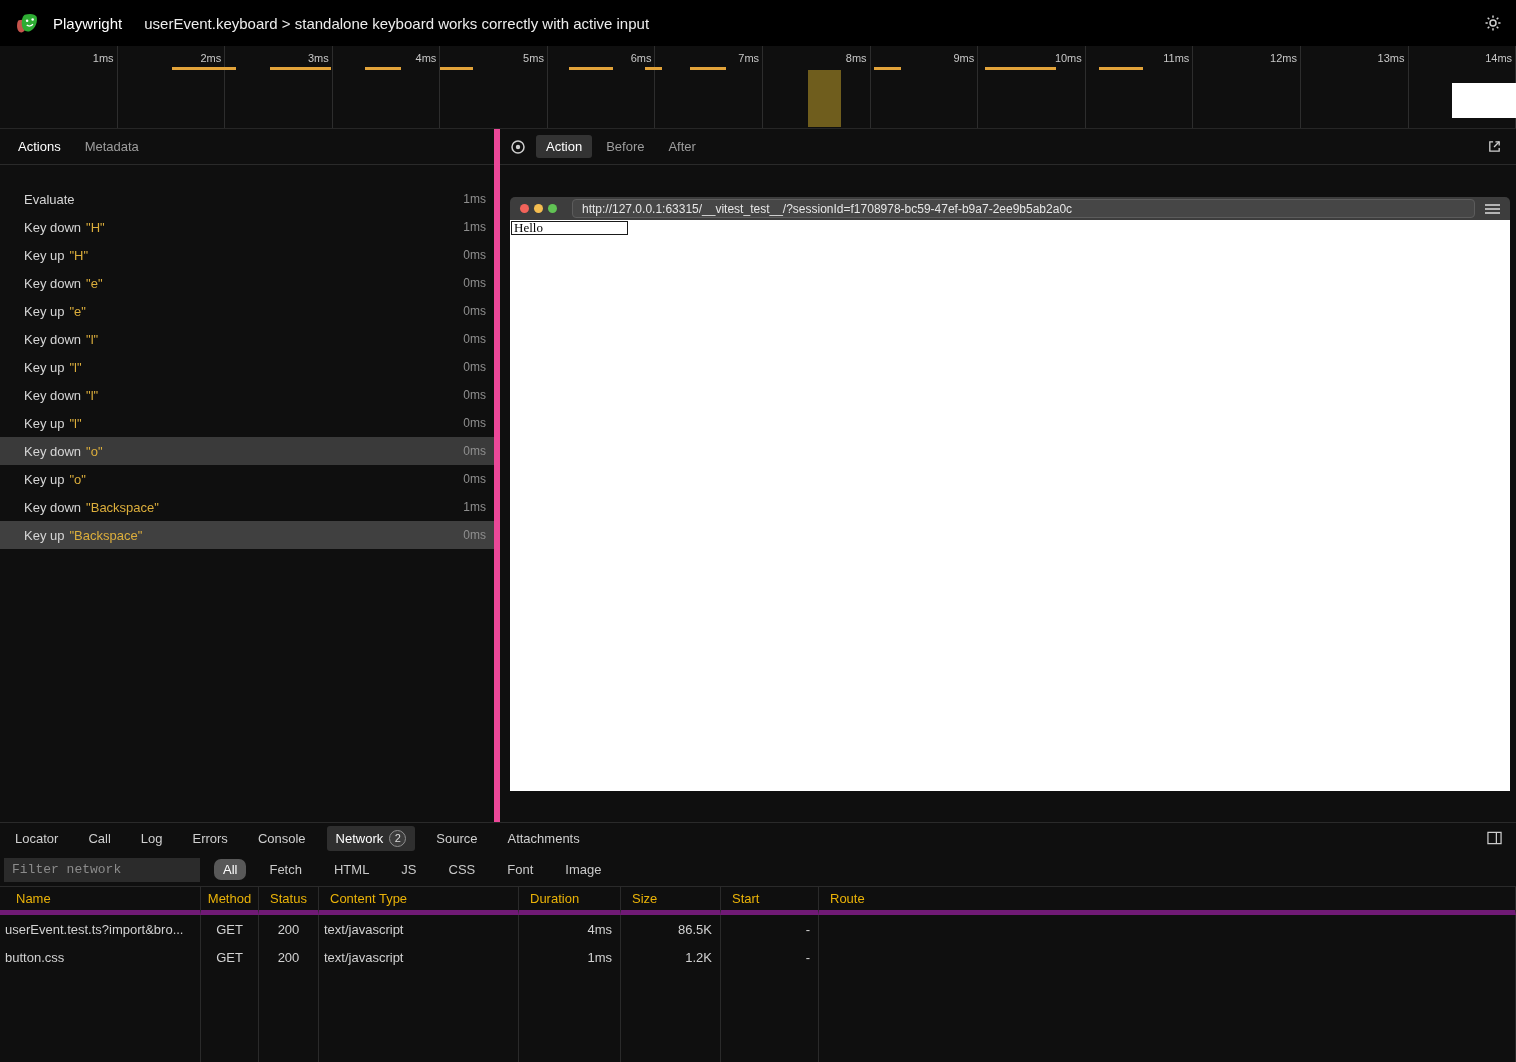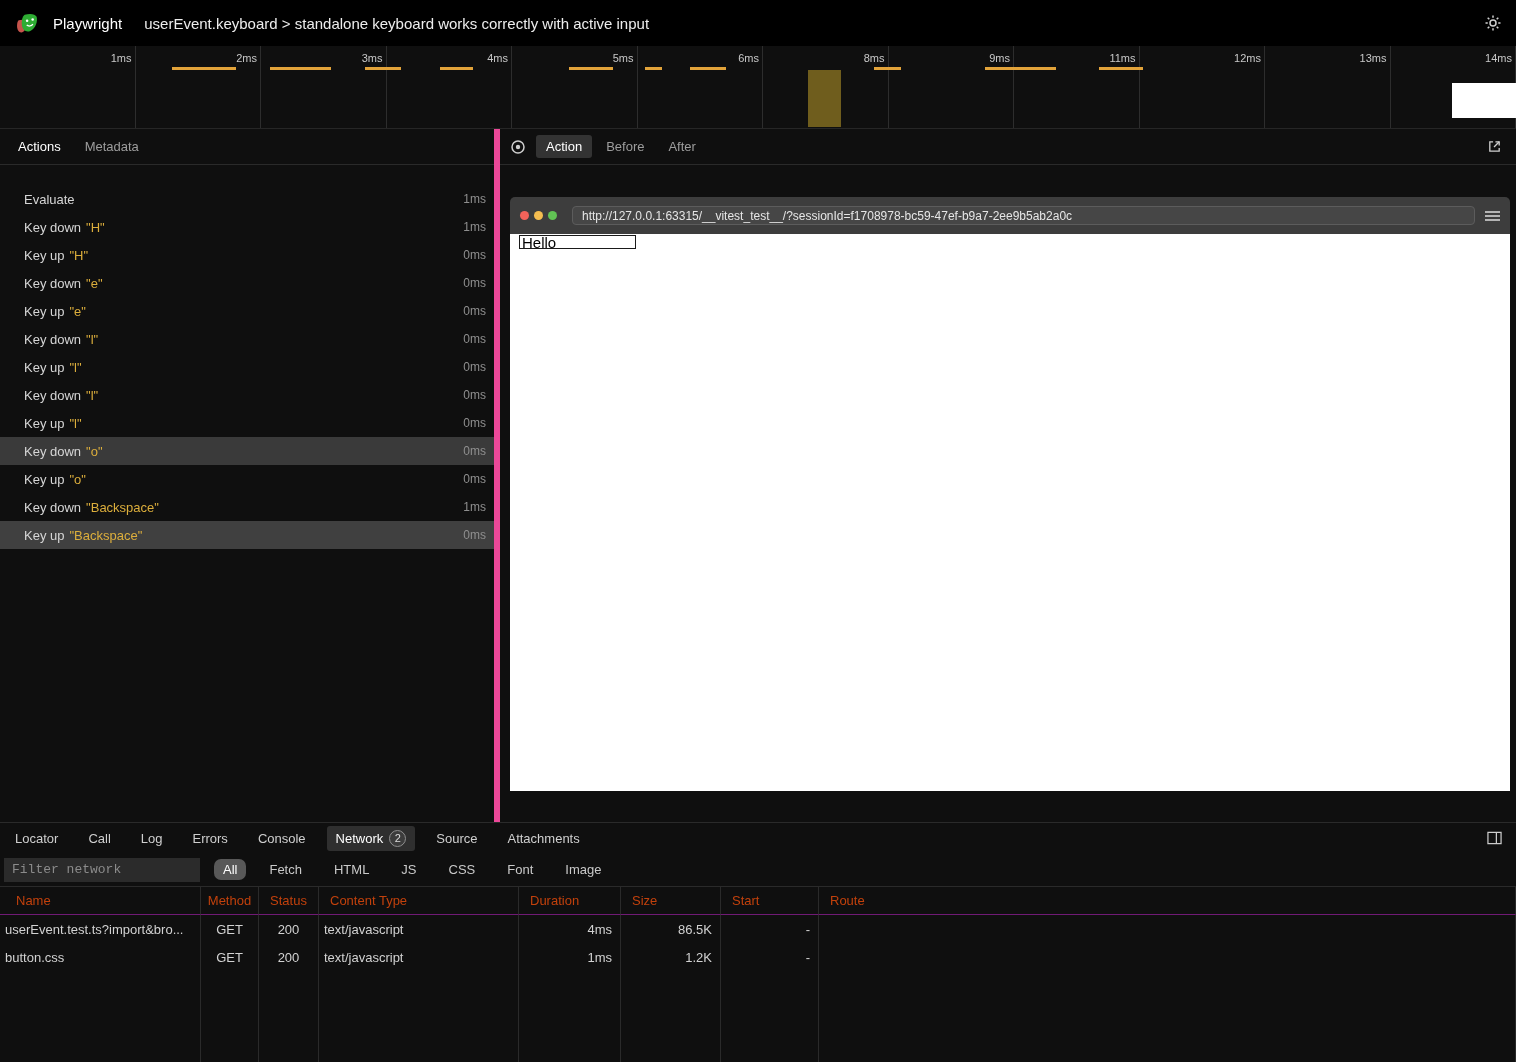--- a/index.html
+++ b/index.html
@@ -39,44 +39,44 @@
   .action-row{height:28px;display:flex;align-items:center;padding:0 8px 0 24px;cursor:pointer;white-space:nowrap}
   .action-row.hover{background:#3a3a3a}
   .action-row.selected{background:#404040}
   .action-title{color:#d6d6d6}
   .action-key{color:var(--key,#dcae3c);margin-left:5px}
   .action-duration{margin-left:auto;color:#8f8f8f;font-size:12px}
 
   
   .snapshot-area{flex:1;padding:32px 6px 0 10px;overflow:hidden}
   .browser{height:594px;display:flex;flex-direction:column;border-radius:5px 5px 0 0;overflow:hidden}
-  .browser-chrome{height:37px;flex:none;background:#3d3d3d;display:flex;align-items:center;padding:0 10px}
+  .browser-chrome{height:23px;flex:none;background:#3d3d3d;display:flex;align-items:center;padding:0 10px}
   .dot{width:9px;height:9px;border-radius:50%;margin-right:5px;flex:none}
   .dot.red{background:#f2635a}.dot.yellow{background:#f4bd50}.dot.green{background:#61c354}
   .url-bar{flex:1;margin:0 10px;height:19px;background:#464646;border:1px solid #5c5c5c;border-radius:4px;display:flex;align-items:center;padding:0 9px;font-size:12px;color:#e6e6e6;white-space:nowrap;overflow:hidden}
   .menu-icon{flex:none;cursor:pointer}
   .browser-page{flex:1;background:#fff;position:relative}
-  .page-input{position:absolute;top:1px;left:9px;width:117px;height:14px;border:1px solid #1a1a1a;background:#fff;color:#000;font-family:Liberation Sans, sans-serif;font-size:15px;padding:0 2px}
+  .page-input{position:absolute;top:1px;left:1px;width:117px;height:14px;border:1px solid #1a1a1a;background:#fff;color:#000;font-family:Liberation Serif, serif;font-size:13px;padding:0 2px}
 
   
   .bottom-panel{height:240px;flex:none;border-top:1px solid #2a2a2a;display:flex;flex-direction:column}
   .bottom-tabs{height:30px;flex:none;display:flex;align-items:center;padding:0 6px;gap:12px}
   .btab{display:inline-flex;align-items:center;gap:6px;padding:4px 9px;color:#cfcfcf;border-radius:3px;cursor:pointer;white-space:nowrap}
   .btab.selected{background:#2f2f2f;color:#fff}
   .badge{width:17px;height:17px;border-radius:50%;border:1px solid #8f8f8f;background:#3c3c3c;display:inline-flex;align-items:center;justify-content:center;font-size:11px;color:#ddd}
   .panel-toggle-icon{margin-left:auto;margin-right:8px;cursor:pointer}
 
   .filter-row{height:33px;flex:none;display:flex;align-items:center;padding:0 4px;gap:14px}
   .filter-input{width:196px;height:24px;background:#2b2b2b;border:none;color:#ddd;padding:0 8px;font-family:Liberation Mono, monospace;font-size:13px;outline:none}
   .filter-input::placeholder{color:#8b8b8b}
   .chip{padding:3px 9px;border-radius:7px;color:#c9c9c9;cursor:pointer;white-space:nowrap}
   .chip.selected{background:#585858;color:#fff}
 
   .net-table{flex:1;display:grid;grid-template-columns:201px 58px 60px 200px 102px 100px 98px 1fr;grid-template-rows:29px 28px 28px minmax(0,1fr);min-height:0}
-  .th{border-top:1px solid #2a2a2a;border-bottom:1px solid #701a75;border-right:1px solid #2a2a2a;display:flex;align-items:center;padding-left:11px;color:#c2410c;cursor:pointer;overflow:hidden;white-space:nowrap}
+  .th{border-top:1px solid #2a2a2a;border-bottom:5px solid #701a75;border-right:1px solid #2a2a2a;display:flex;align-items:center;padding-left:11px;color:#eab308;cursor:pointer;overflow:hidden;white-space:nowrap}
   .th:nth-child(1){padding-left:16px}
   .th.center{justify-content:center;padding-left:0}
   .td{border-right:1px solid #2a2a2a;display:flex;align-items:center;padding-left:5px;color:#d2d2d2;overflow:hidden;white-space:nowrap}
   .td.center{justify-content:center;padding-left:0}
   .td.right{justify-content:flex-end;padding-right:8px;padding-left:0}
   .tf{border-right:1px solid #2a2a2a}
 </style>
 </head>
 <body>
 
@@ -120,29 +120,35 @@
       </div>
 
       <div class="tl-col">
         <span class="tl-label">5ms</span>
       </div>
 
       <div class="tl-col">
         <span class="tl-label">6ms</span>
       </div>
 
+      <div class="tl-col">
+        <span class="tl-label">7ms</span>
+      </div>
 
       <div class="tl-col">
         <span class="tl-label">8ms</span>
       </div>
 
       <div class="tl-col">
         <span class="tl-label">9ms</span>
       </div>
 
+      <div class="tl-col">
+        <span class="tl-label">10ms</span>
+      </div>
 
       <div class="tl-col">
         <span class="tl-label">11ms</span>
       </div>
 
       <div class="tl-col">
         <span class="tl-label">12ms</span>
       </div>
 
       <div class="tl-col">

